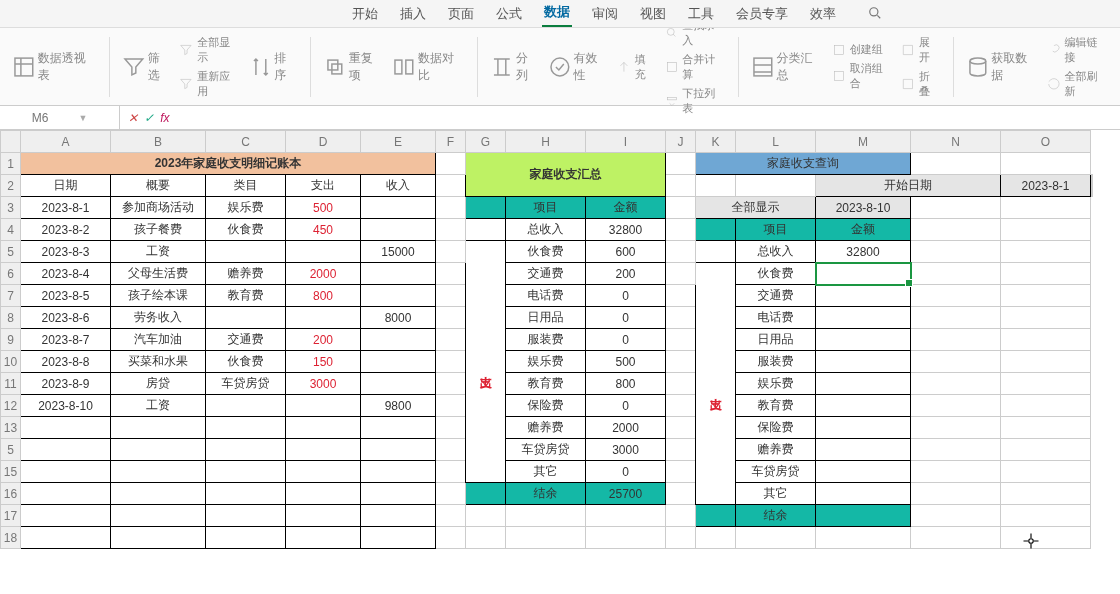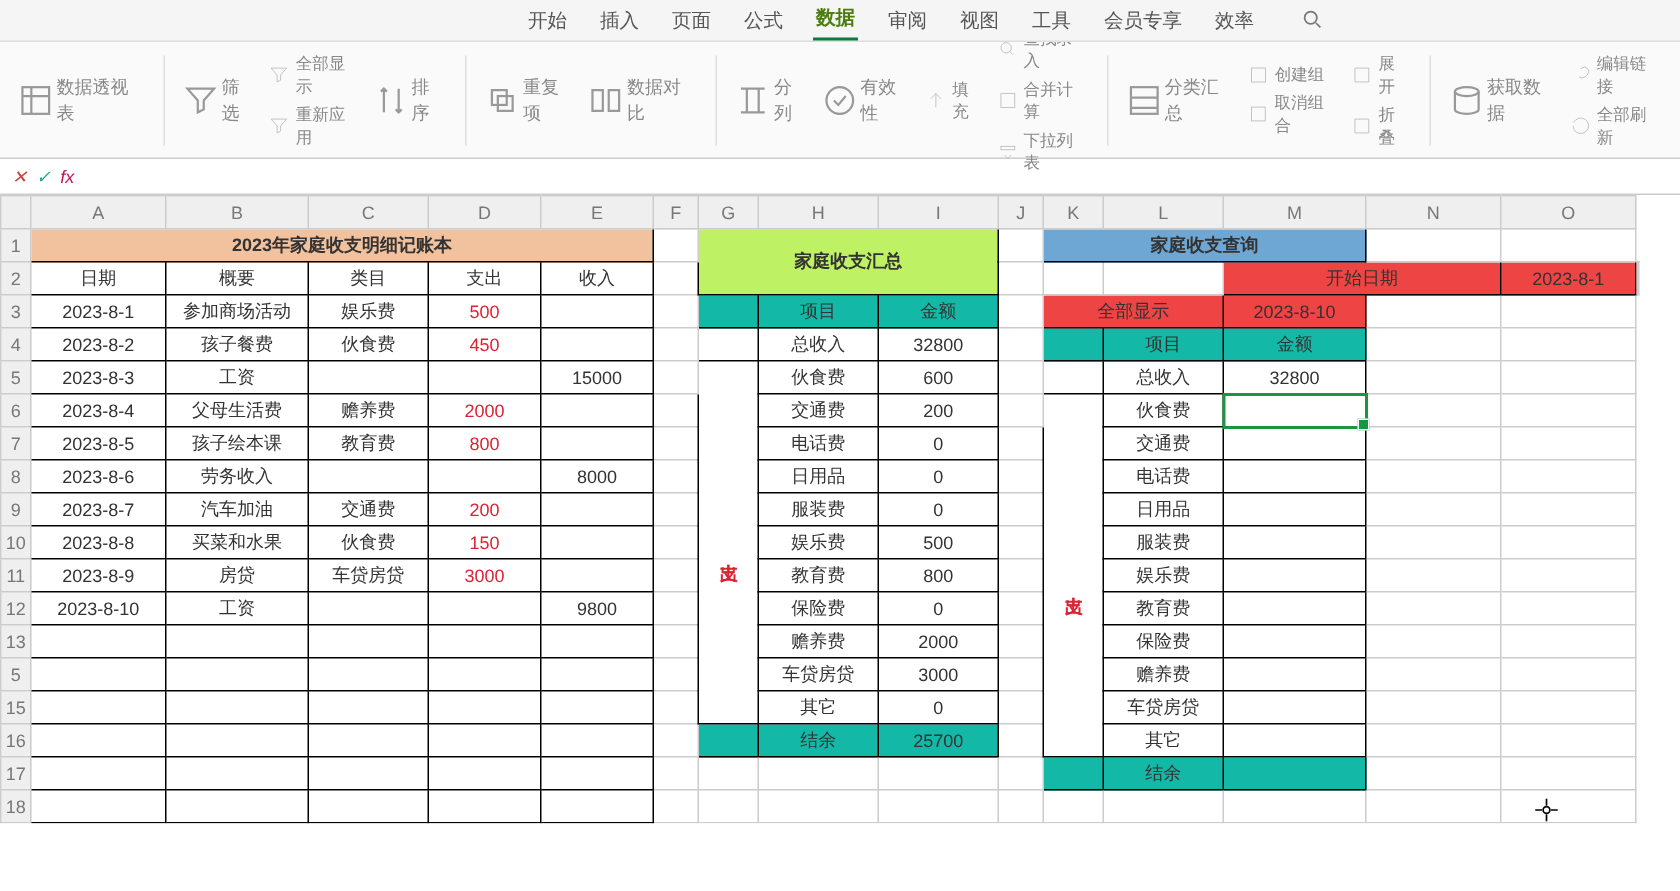--- a/index.html
+++ b/index.html
@@ -7,21 +7,21 @@
 
 
 .titlebar { height: 28px; background: #f5f5f5; display: flex; align-items: center; border-bottom: 1px solid #ddd; padding: 0 8px; gap: 4px; }
 .tb-btn { color: #555; font-size: 12px; padding: 2px 6px; }
 .tb-icon { width: 16px; height: 16px; color: #777; display: inline-flex; align-items: center; justify-content: center; }
 .tb-sep { width: 1px; height: 16px; background: #ccc; margin: 0 4px; }
 
 
 .menutabs { height: 28px; background: #f5f5f5; display: flex; align-items: flex-end; padding-left: 350px; gap: 18px; border-bottom: 1px solid #ddd; position: absolute; top: 0; right: 0; left: 0; }
 .menutabs span { font-size: 13px; color: #555; padding: 4px 2px; }
-.menutabs span.active { color: #4d7c0f; border-bottom: 2px solid #0a7d3e; font-weight: bold; }
+.menutabs span.active { color: #0369a1; border-bottom: 2px solid #0a7d3e; font-weight: bold; }
 
 
 .ribbon { height: 78px; background: #fafafa; border-bottom: 1px solid #ccc; display: flex; align-items: center; padding: 4px 12px; gap: 8px; }
 .rib-large { display: flex; align-items: center; gap: 2px; color: #888; }
 .rib-large svg { width: 24px; height: 24px; }
 .rib-small { display: flex; align-items: center; gap: 4px; font-size: 11px; color: #888; padding: 1px 0; }
 .rib-small svg { width: 14px; height: 14px; }
 .rib-sep { width: 1px; height: 60px; background: #ddd; margin: 0 4px; }
 .rib-col { display: flex; flex-direction: column; gap: 2px; }
 
@@ -37,23 +37,23 @@
 .gridwrap { position: relative; overflow: hidden; }
 .grid { border-collapse: collapse; table-layout: fixed; }
 .grid th, .grid td { border: 1px solid #ccc; height: 22px; font-size: 12px; text-align: center; padding: 0; }
 .grid th { background: #efefef; color: #777; font-weight: normal; }
 .colhead { height: 20px; }
 .rowhead { width: 20px; background: #efefef; color: #777; }
 
 
 .hdr-orange { background: #f2c19e; font-weight: bold; font-size: 14px; }
 .hdr-green { background: #bef264; font-weight: bold; font-size: 14px; }
-.hdr-blue { background: #6fa7d4; font-weight: bold; font-size: 14px; }
+.hdr-blue { background: #6fa7d4; font-weight: normal; font-size: 14px; }
 .hdr-grey { background: #14b8a6; font-weight: bold; }
-.hdr-ltblue { background: #ef4444; }
+.hdr-ltblue { background: #e5e5e5; }
 .bold { font-weight: normal; }
 .red { color: #d23; }
 .redv { color: #d23; writing-mode: vertical-rl; font-weight: bold; }
 .blk { border: 1px solid #000 !important; }
 .sel { outline: 2px solid #1a9641; outline-offset: -1px; position: relative; }
 .sel::after { content: ""; position: absolute; right: -3px; bottom: -3px; width: 6px; height: 6px; background: #1a9641; border: 1px solid #fff; }
 
 
 .cursor { position: absolute; right: 80px; bottom: 40px; font-size: 16px; }
 
@@ -267,20 +267,24 @@
     <div class="rib-small">
         <svg viewBox="0 0 24 24" fill="none" stroke="#bbb">
           <path d="M3 12a9 9 0 1 0 3-7l-3 3"></path>
         </svg>
         <span>全部刷新</span>
       </div>
   </div>
 </div>
 
 <div class="fbar">
+  <div class="namebox">
+      <span>M6</span>
+      <span class="dd">▼</span>
+    </div>
   <div class="fx-btns">
     <span style="color:#c44">✕</span>
     <span style="color:#2a8">✓</span>
     <span>fx</span>
   </div>
   <div class="fx-input"></div>
 </div>
 
 <div class="gridwrap">
 <table class="grid" id="grid">

